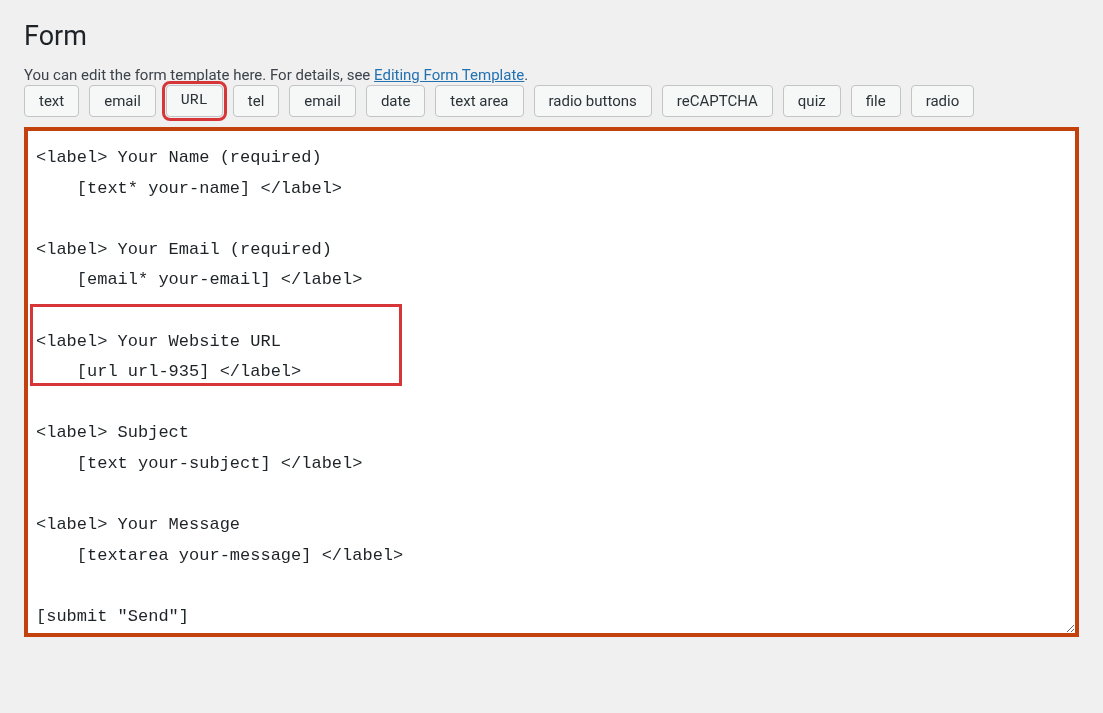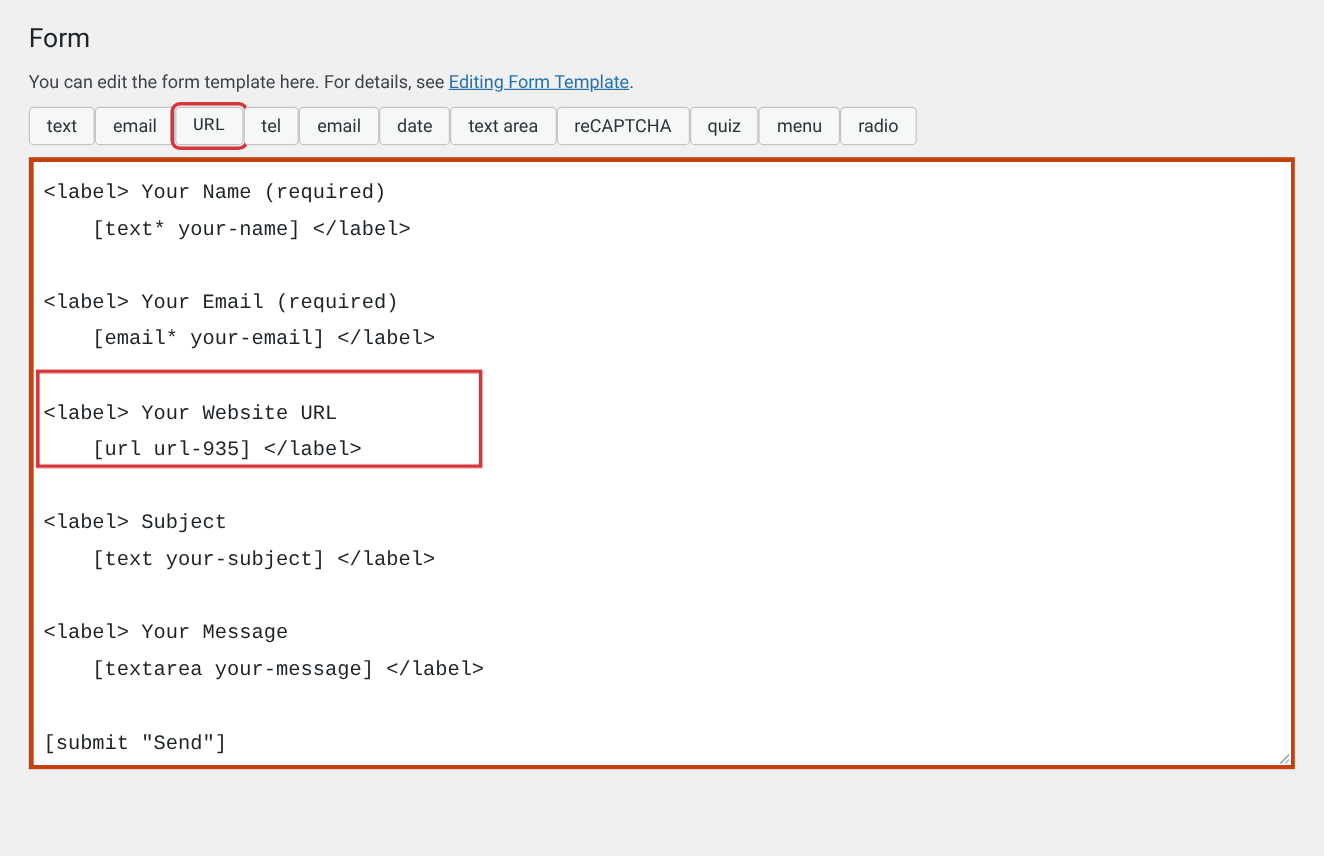--- a/index.html
+++ b/index.html
@@ -3,37 +3,38 @@
   <meta charset="utf-8">
   <style>
     * { box-sizing: border-box; margin: 0; padding: 0; }
     body {
       font-family: -apple-system, BlinkMacSystemFont, "Segoe UI", Roboto, sans-serif;
       background: #f0f0f1;
       padding: 20px 24px;
       color: #1d2327;
     }
     h2 {
-      font-size: 22px;
+      font-size: 27px;
       font-weight: 400;
       margin-bottom: 14px;
       color: #1d2327;
     }
     .description {
       font-size: 15px;
       color: #3c434a;
-      margin-bottom: 12px;
+      margin-bottom: 1px;
     }
     .description a {
       color: #2271b1;
       text-decoration: underline;
     }
     .tag-buttons {
       display: flex;
       flex-wrap: wrap;
+      gap: 10px;
       margin-bottom: 10px;
     }
     .tag-btn {
       display: inline-block;
       padding: 6px 14px;
       background: #f6f7f7;
       border: 1px solid #c3c4c7;
       border-radius: 4px;
       font-size: 15px;
       color: #2c3338;
@@ -82,23 +83,24 @@
 </p>
 
 <div class="tag-buttons">
   <span class="tag-btn">text</span>
   <span class="tag-btn">email</span>
   <span class="tag-btn highlighted">URL</span>
   <span class="tag-btn">tel</span>
   <span class="tag-btn">email</span>
   <span class="tag-btn">date</span>
   <span class="tag-btn">text area</span>
+  <span class="tag-btn">radio buttons</span>
   <span class="tag-btn">reCAPTCHA</span>
   <span class="tag-btn">quiz</span>
-  <span class="tag-btn">menu</span>
+  <span class="tag-btn">file</span>
   <span class="tag-btn">radio</span>
 </div>
 
 <div class="editor-wrapper">
   <textarea class="form-editor" style="">&lt;label&gt; Your Name (required)
     [text* your-name] &lt;/label&gt;
 
 &lt;label&gt; Your Email (required)
     [email* your-email] &lt;/label&gt;
 

